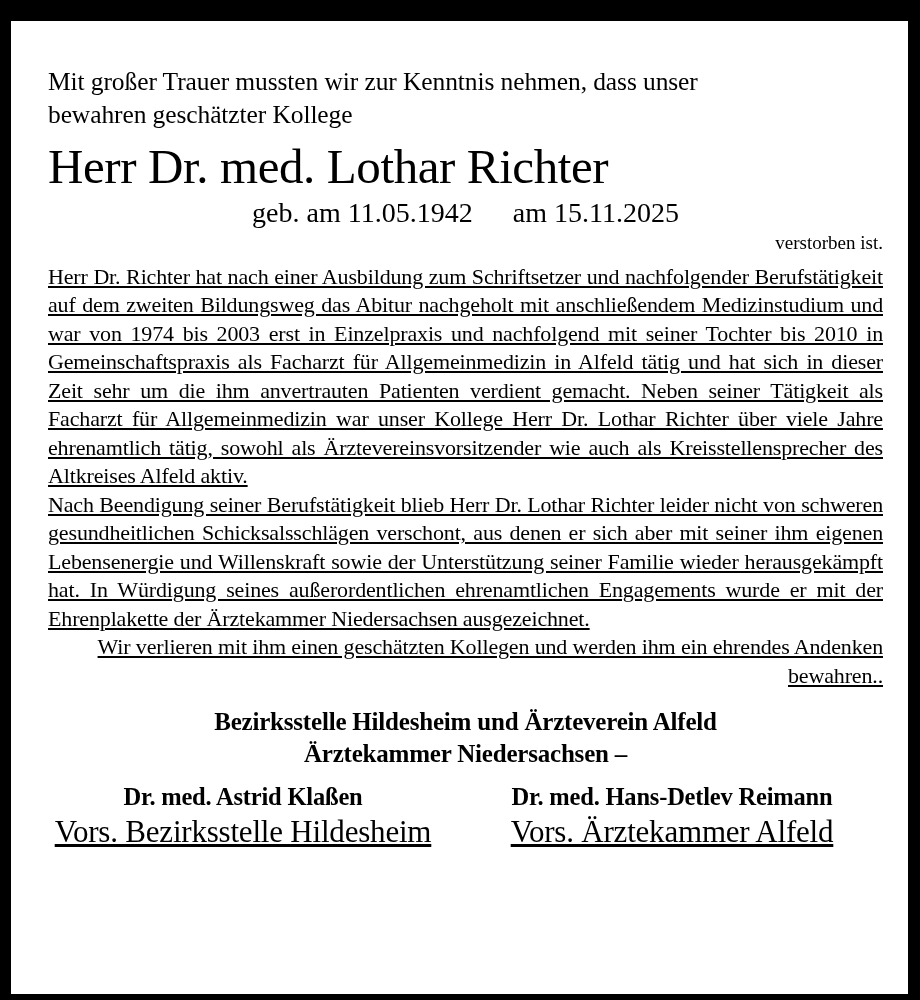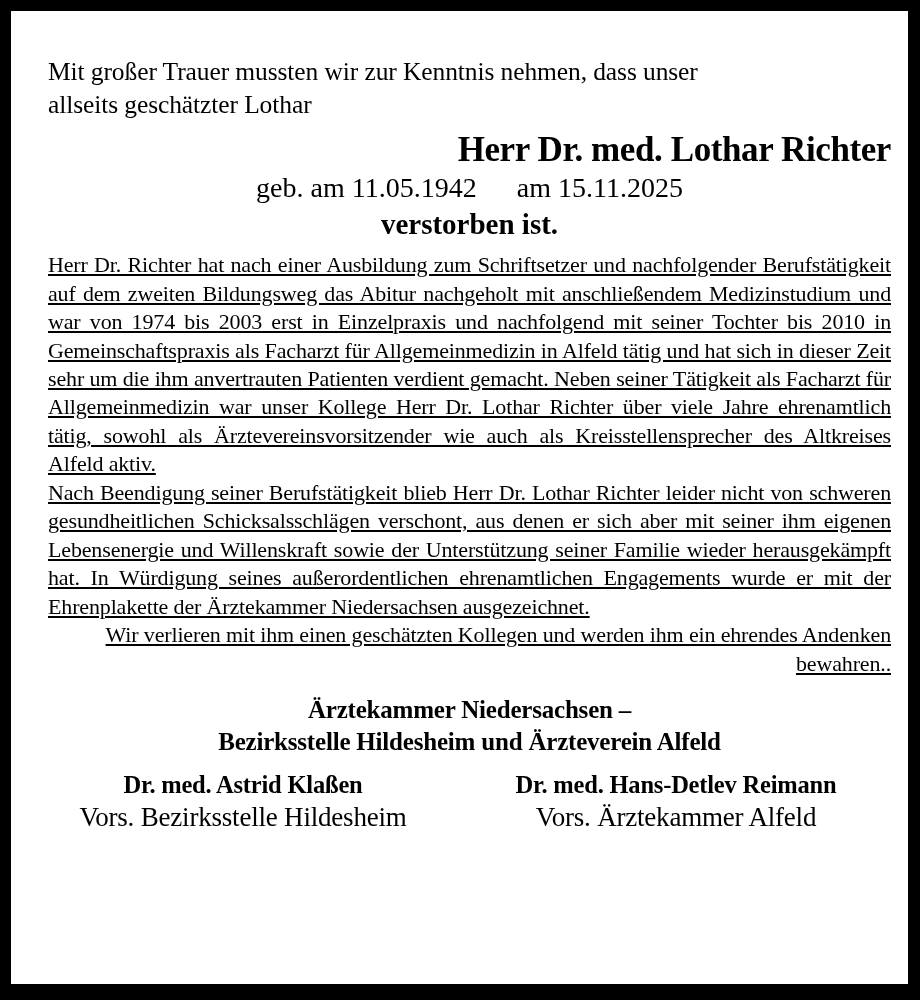--- a/index.html
+++ b/index.html
@@ -23,66 +23,66 @@
     height: 1000px;
     background: #000000;
     padding: 11px 12px 16px 11px;
   }
 
   .notice-inner {
     box-sizing: border-box;
     width: 100%;
     height: 100%;
     background: #ffffff;
-    padding: 44px 17px 0 37px;
+    padding: 44px 25px 0 37px;
+    margin-top: 10px;
   }
 
   
   .intro {
     font-size: 25.5px;
     line-height: 1.30;
     text-align: justify;
     text-justify: inter-word;
     margin: 0;
     letter-spacing: -0.1px;
   }
   .intro .last-line {
     display: block;
     text-align: left;
   }
 
   
   .deceased-name {
-    text-align: right;
-    font-size: 35px;
-    font-weight: bold;
+    text-align: left;
+    font-size: 49px;
+    font-weight: normal;
     line-height: 1.06;
     margin: 10px 0 2px 0;
     letter-spacing: -0.4px;
   }
 
   
   .dates {
     text-align: center;
     font-size: 28px;
     line-height: 1.25;
     margin: 0 0 1px 0;
   }
   .dates .date-gap {
     display: inline-block;
     width: 40px;
   }
 
   
   .passed-line {
-    font-size: 29px;
+    font-size: 19px;
     line-height: 1.30;
-    text-align: center;
+    text-align: right;
     margin: 0 0 7px 0;
-    font-weight: bold;
   }
 
   
   .body-text p {
     font-size: 22px;
     line-height: 1.295;
     text-align: justify;
     text-justify: inter-word;
     margin: 0;
     letter-spacing: -0.15px;
@@ -102,69 +102,71 @@
   .org-line {
     font-size: 25px;
     font-weight: bold;
     line-height: 1.26;
     margin: 0;
     letter-spacing: -0.2px;
   }
 
   .signers {
     display: flex;
-    justify-content: space-between;
+    justify-content: flex-start;
     margin-top: 13px;
+    gap: 19px;
   }
   .signer {
     flex: 0 0 auto;
     text-align: center;
   }
   .signer-left  { width: 390px; }
   .signer-right { width: 430px; }
 
   .signer-name {
     font-size: 24.5px;
     font-weight: bold;
     line-height: 1.22;
     letter-spacing: -0.2px;
     white-space: nowrap;
   }
   .signer-role {
-    font-size: 27px;
+    font-size: 31px;
     line-height: 1.26;
     letter-spacing: -0.2px;
     white-space: nowrap;
+    text-decoration: underline;
   }
 </style>
 </head>
 <body>
 
 <div class="notice">
   <div class="notice-inner">
 
-    <p class="intro">Mit großer Trauer mussten wir zur Kenntnis nehmen, dass unser <span class="last-line">allseits geschätzter Lothar</span></p>
+    <p class="intro">Mit großer Trauer mussten wir zur Kenntnis nehmen, dass unser <span class="last-line">bewahren geschätzter Kollege</span></p>
 
     <h1 class="deceased-name">Herr Dr. med. Lothar Richter</h1>
 
     <div class="dates">
       <span>geb. am 11.05.1942</span><span class="date-gap"></span><span>am 15.11.2025</span>
     </div>
 
     <p class="passed-line">verstorben ist.</p>
 
     <div class="body-text">
       <p>Herr Dr. Richter hat nach einer Ausbildung zum Schriftsetzer und nachfolgender Berufstätigkeit auf dem zweiten Bildungsweg das Abitur nachgeholt mit anschließendem Medizinstudium und war von 1974 bis 2003 erst in Einzelpraxis und nachfolgend mit seiner Tochter bis 2010 in Gemeinschaftspraxis als Facharzt für Allgemeinmedizin in Alfeld tätig und hat sich in dieser Zeit sehr um die ihm anvertrauten Pati­enten verdient gemacht. Neben seiner Tätigkeit als Facharzt für All­gemeinmedizin war unser Kollege Herr Dr. Lothar Richter über viele Jahre ehrenamtlich tätig, sowohl als Ärztevereinsvorsitzender wie auch als Kreisstellensprecher des Altkreises Alfeld aktiv.</p>
       <p>Nach Beendigung seiner Berufstätigkeit blieb Herr Dr. Lothar Richter leider nicht von schweren gesundheitlichen Schicksalsschlägen verschont, aus denen er sich aber mit seiner ihm eigenen Lebensenergie und Willenskraft sowie der Unterstützung seiner Familie wieder herausgekämpft hat. In Würdigung seines außerordentlichen ehrenamt­lichen Engagements wurde er mit der Ehrenplakette der Ärztekammer Niedersachsen ausgezeichnet.</p>
       <p>Wir verlieren mit ihm einen geschätzten Kollegen und werden ihm ein ehrendes Andenken bewahren..</p>
     </div>
 
     <div class="signature">
+      <div class="org-line">Bezirksstelle Hildesheim und Ärzteverein Alfeld</div>
       <div class="org-line">Ärztekammer Niedersachsen –</div>
-      <div class="org-line">Bezirksstelle Hildesheim und Ärzteverein Alfeld</div>
 
       <div class="signers">
         <div class="signer signer-left">
           <div class="signer-name">Dr. med. Astrid Klaßen</div>
           <div class="signer-role">Vors. Bezirksstelle Hildesheim</div>
         </div>
         <div class="signer signer-right">
           <div class="signer-name">Dr. med. Hans-Detlev Reimann</div>
           <div class="signer-role">Vors. Ärztekammer Alfeld</div>
         </div>

